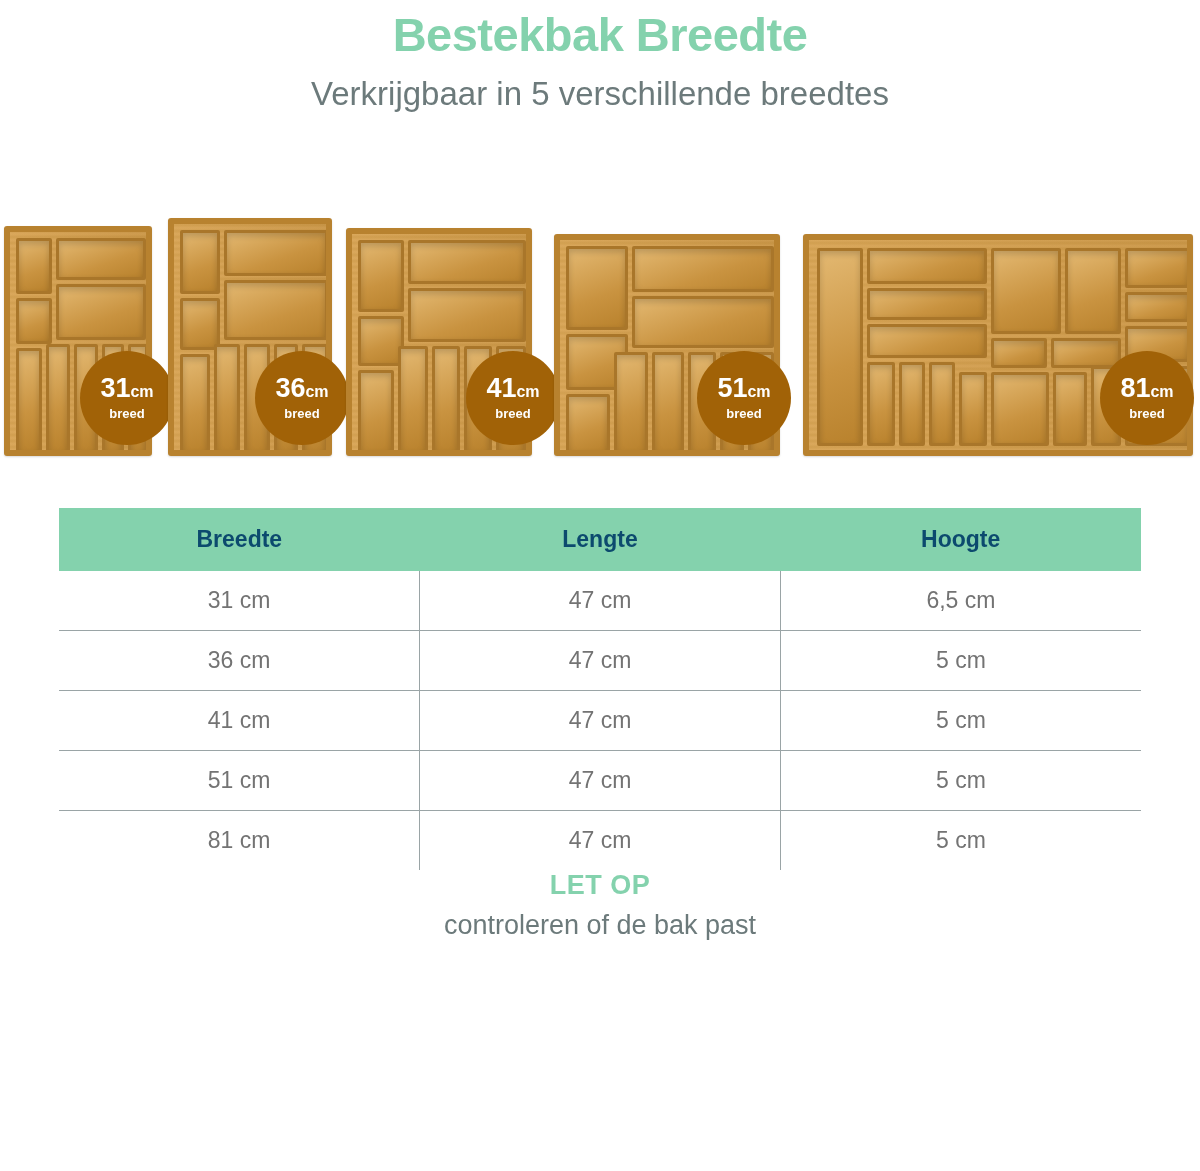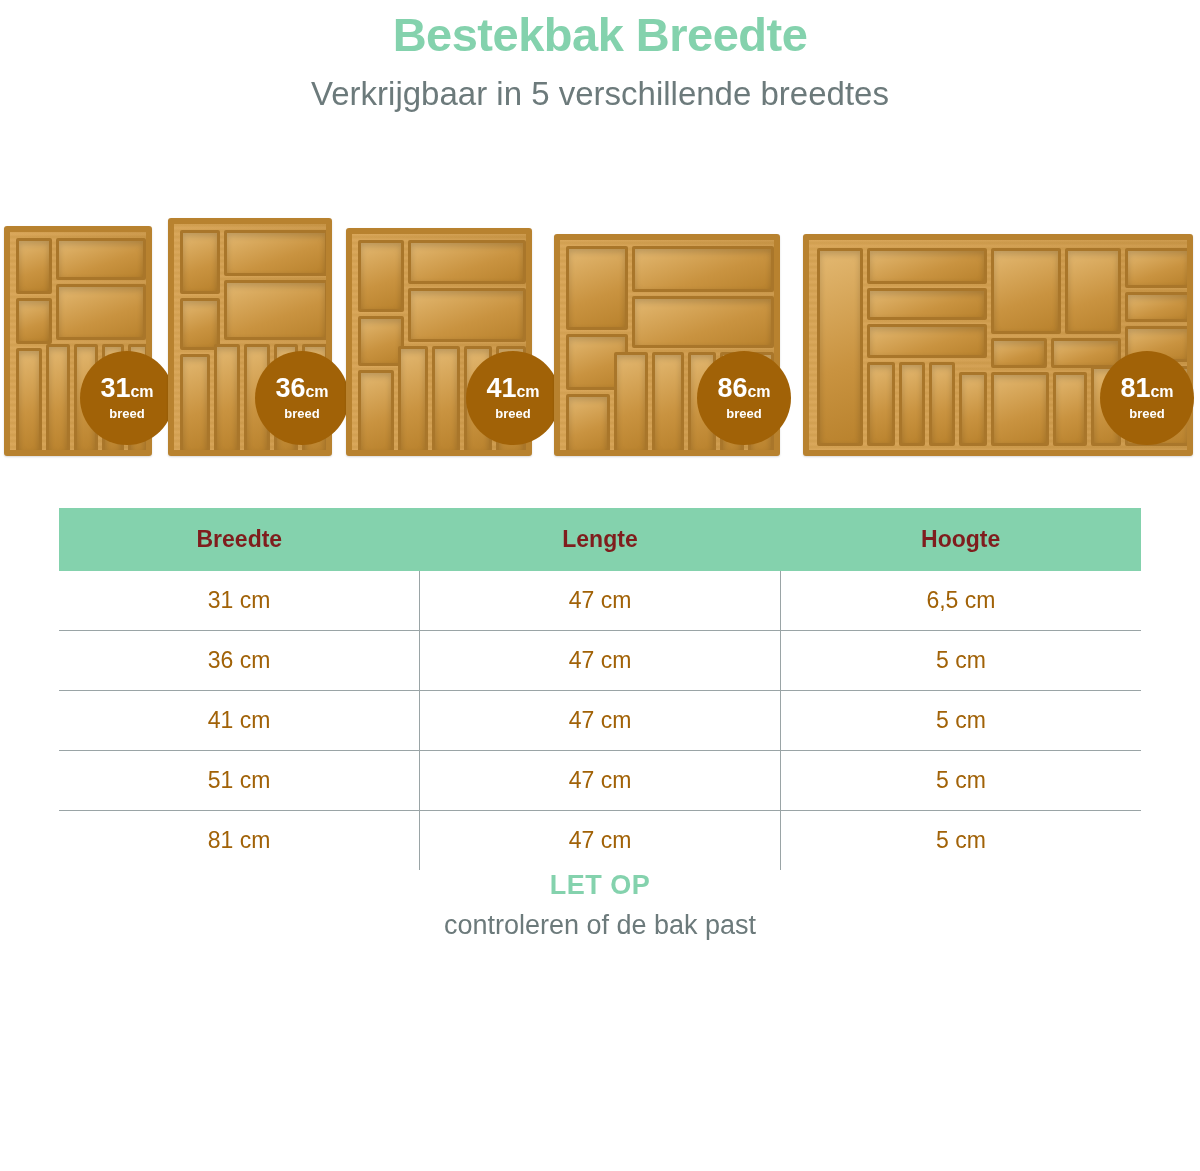--- a/index.html
+++ b/index.html
@@ -103,30 +103,30 @@
     margin: 52px auto 0 auto;
     width: 1082px;
   }
   table.spec {
     width: 100%;
     border-collapse: collapse;
     table-layout: fixed;
   }
   table.spec thead th {
     background: #84d2ad;
-    color: #7f1d1d;
+    color: #0c4a6e;
     font-size: 23px;
     font-weight: bold;
     padding: 18px 0;
     text-align: center;
     border: none;
   }
   table.spec tbody td {
     font-size: 23px;
-    color: #a16207;
+    color: #737373;
     text-align: center;
     padding: 16px 0;
     border-bottom: 1px solid #9aa4a6;
     border-right: 1px solid #9aa4a6;
   }
   table.spec tbody td:last-child { border-right: none; text-align: center; }
   table.spec tbody tr:last-child td { border-bottom: none; }
   table.spec tbody tr td:first-child { border-left: none; }
 
   
@@ -218,21 +218,21 @@
         <div class="cell" style="left:72px; top:56px;  width:142px; height:52px;"></div>
         <div class="cell" style="left:6px;  top:154px; width:44px;  height:60px;"></div>
         <div class="cell" style="left:54px; top:112px; width:34px;  height:102px;"></div>
         <div class="cell" style="left:92px; top:112px; width:32px;  height:102px;"></div>
         <div class="cell" style="left:128px;top:112px; width:28px;  height:102px;"></div>
         <div class="cell" style="left:160px;top:112px; width:24px;  height:102px;"></div>
         <div class="cell" style="left:188px;top:112px; width:26px;  height:102px;"></div>
       </div>
     </div>
     <div class="badge" style="left:697px; top:185px;">
-      <div class="num"><span>86</span><span class="unit">cm</span></div>
+      <div class="num"><span>51</span><span class="unit">cm</span></div>
       <div class="breed">breed</div>
     </div>
 
     <div class="tray" style="left:803px; width:390px; height:222px;">
       <div class="grid">
         <div class="cell" style="left:8px;  top:8px;   width:46px;  height:198px;"></div>
         <div class="cell" style="left:58px; top:8px;   width:120px; height:36px;"></div>
         <div class="cell" style="left:182px;top:8px;   width:70px;  height:86px;"></div>
         <div class="cell" style="left:256px;top:8px;   width:56px;  height:86px;"></div>
         <div class="cell" style="left:316px;top:8px;   width:66px;  height:40px;"></div>

